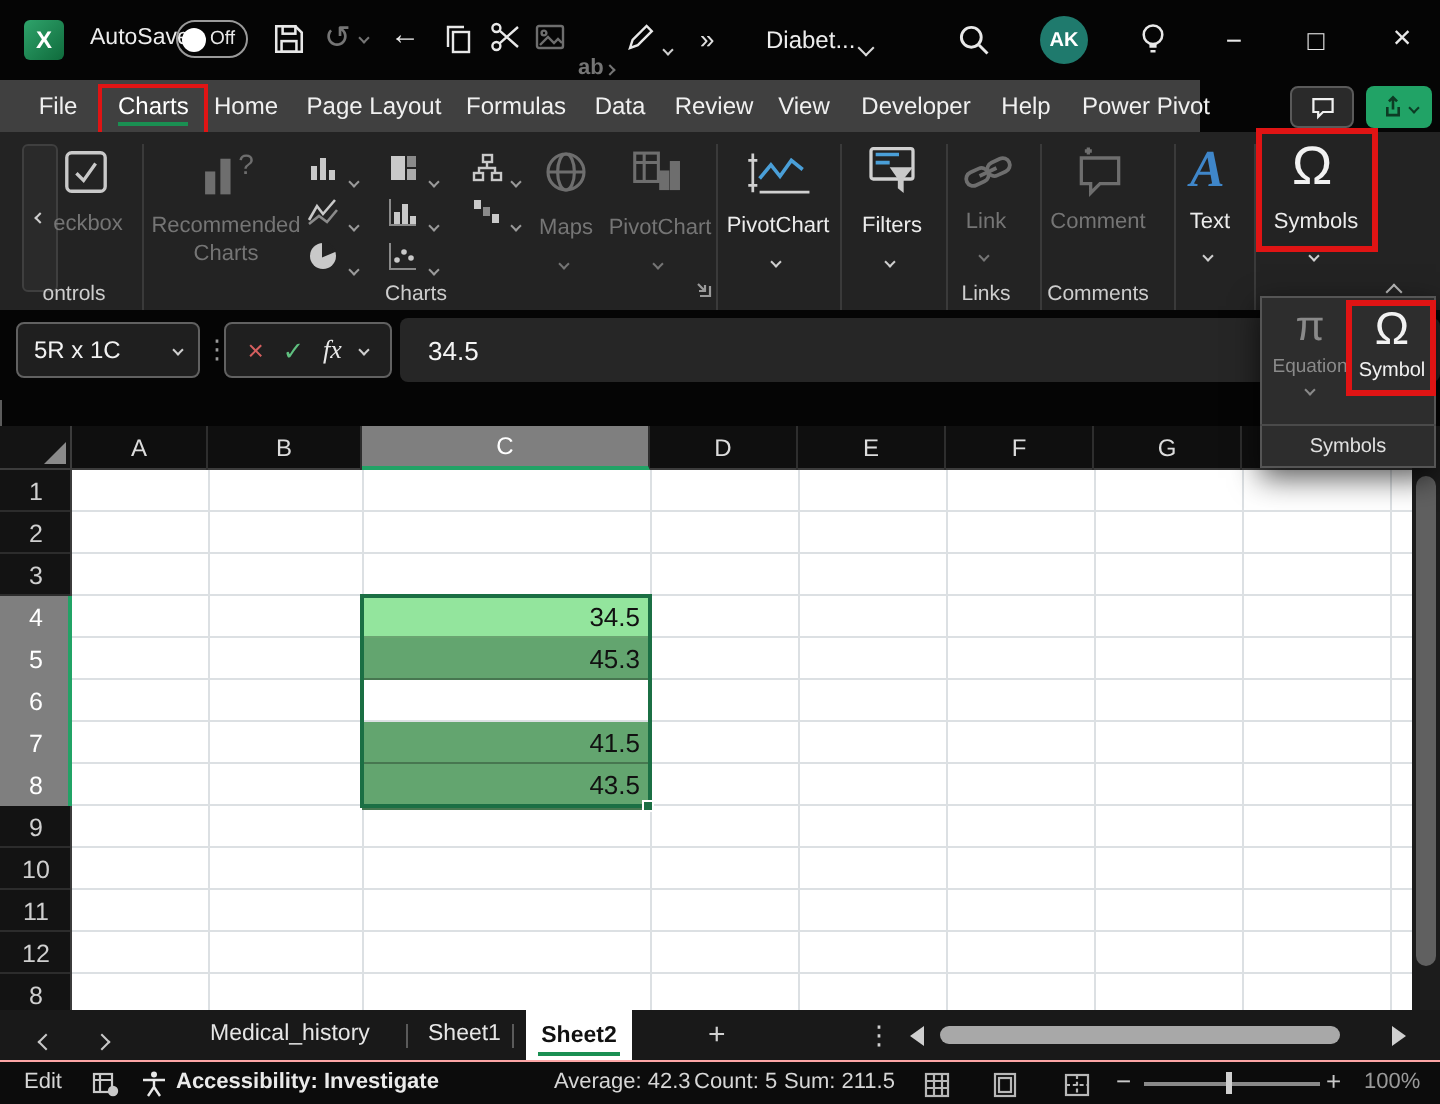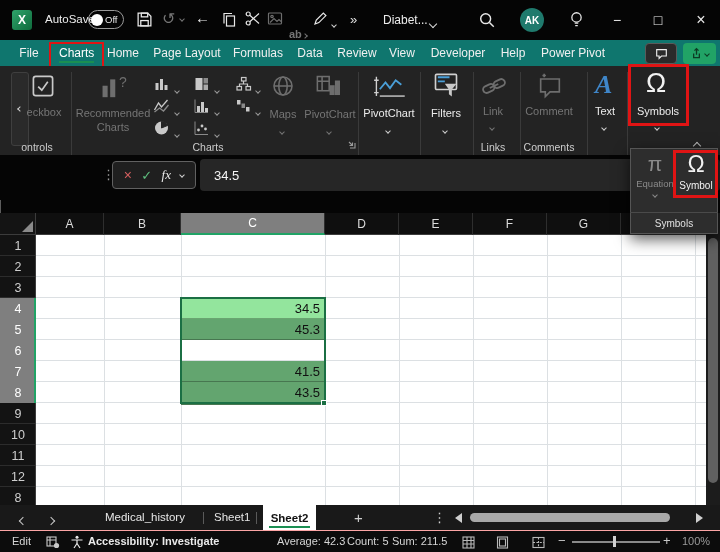--- a/index.html
+++ b/index.html
@@ -20,21 +20,21 @@
 .titlebar{position:absolute;left:0;top:0;width:720px;height:40px;background:#050505}
 .logo{position:absolute;left:12px;top:10px;width:20px;height:20px;border-radius:3px;
   background:linear-gradient(135deg,#2fa36b,#0f6b3c);color:#fff;font-weight:bold;font-size:12px;
   display:flex;align-items:center;justify-content:center}
 .toggle{position:absolute;left:88px;top:10px;width:36px;height:19px;border:1.5px solid #9a9a9a;border-radius:10px;display:flex;align-items:center}
 .knob{width:12px;height:12px;border-radius:50%;background:#fff;margin-left:2px}
 .toggle .lbl{font-size:9.5px;color:#e8e8e8;margin-left:2px}
 .winbtn{position:absolute;top:8px;width:30px;height:24px;display:flex;align-items:center;justify-content:center;font-size:14px;color:#e8e8e8}
 .avatar{position:absolute;left:520px;top:8px;width:24px;height:24px;border-radius:50%;background:#1f7a6d;color:#fff;font-size:10px;font-weight:bold;display:flex;align-items:center;justify-content:center}
 
-.menubar{position:absolute;left:0;top:40px;width:720px;height:26px;background:#0f766e}
+.menubar{position:absolute;left:0;top:40px;width:600px;height:26px;background:#404040}
 .mi{position:absolute;top:6px;font-size:12px;color:#f0f0f0;white-space:nowrap;transform:translateX(-50%)}
 .mi-wrap{position:absolute;left:49px;top:2px;border:2.5px solid #E01414;padding:2px 8px 3px}
 .mi-wrap .txt{display:inline-block;border-bottom:2.5px solid #1A8F52;padding-bottom:1px;font-size:12px;color:#fff}
 .cmtbtn{position:absolute;left:645px;top:3px;width:32px;height:21px;background:#2a2a2a;border:1px solid #5a5a5a;border-radius:4px;display:flex;align-items:center;justify-content:center}
 .sharebtn{position:absolute;left:683px;top:3px;width:33px;height:21px;background:#21A366;border-radius:4px;display:flex;align-items:center;justify-content:center;gap:2px;color:#0d3b24}
 
 .ribbon{position:absolute;left:0;top:66px;width:720px;height:89px;background:#232323}
 .gdiv{position:absolute;top:6px;height:128px;width:1px;background:#3a3a3a}
 .glabel{position:absolute;top:75px;font-size:10.5px;color:#cdcdcd;transform:translateX(-50%);white-space:nowrap}
 .blabel{position:absolute;font-size:11px;color:#ececec;transform:translateX(-50%);white-space:nowrap}
@@ -363,20 +363,24 @@
     <span class="ab" style="left:646px;top:2px;font-size:27px;color:#f2f2f2"><span>Ω</span></span>
     <span class="blabel" style="left:658px;top:39px">Symbols</span>
     <span class="ab" style="left:655px;top:53px;color:#cfcfcf"><span class="chev s"></span></span>
 
     <span class="ab" style="left:694px;top:72px;color:#b9b9b9"><span class="chev u"></span></span>
   </div>
 
   <div class="redbox" style="left:628px;top:64px;width:61px;height:62px"></div>
 
   <div class="fbar">
+    <div class="namebox">
+      <span>5R x 1C</span>
+      <span class="chev s" style="margin-left:auto;color:#cfcfcf"></span>
+    </div>
     <span class="ab" style="left:102px;top:12px;color:#9a9a9a;font-size:13px">⋮</span>
     <div class="fxbox">
       <span style="color:#d65f5f;font-size:14px">×</span>
       <span style="color:#5fbf7f;font-size:13px">✓</span>
       <span style="font-family:'Liberation Serif',serif;font-style:italic;font-size:13px;color:#e8e8e8">fx</span>
       <span class="chev s" style="color:#cfcfcf"></span>
     </div>
     <div class="ffield">
       <span>34.5</span>
     </div>

